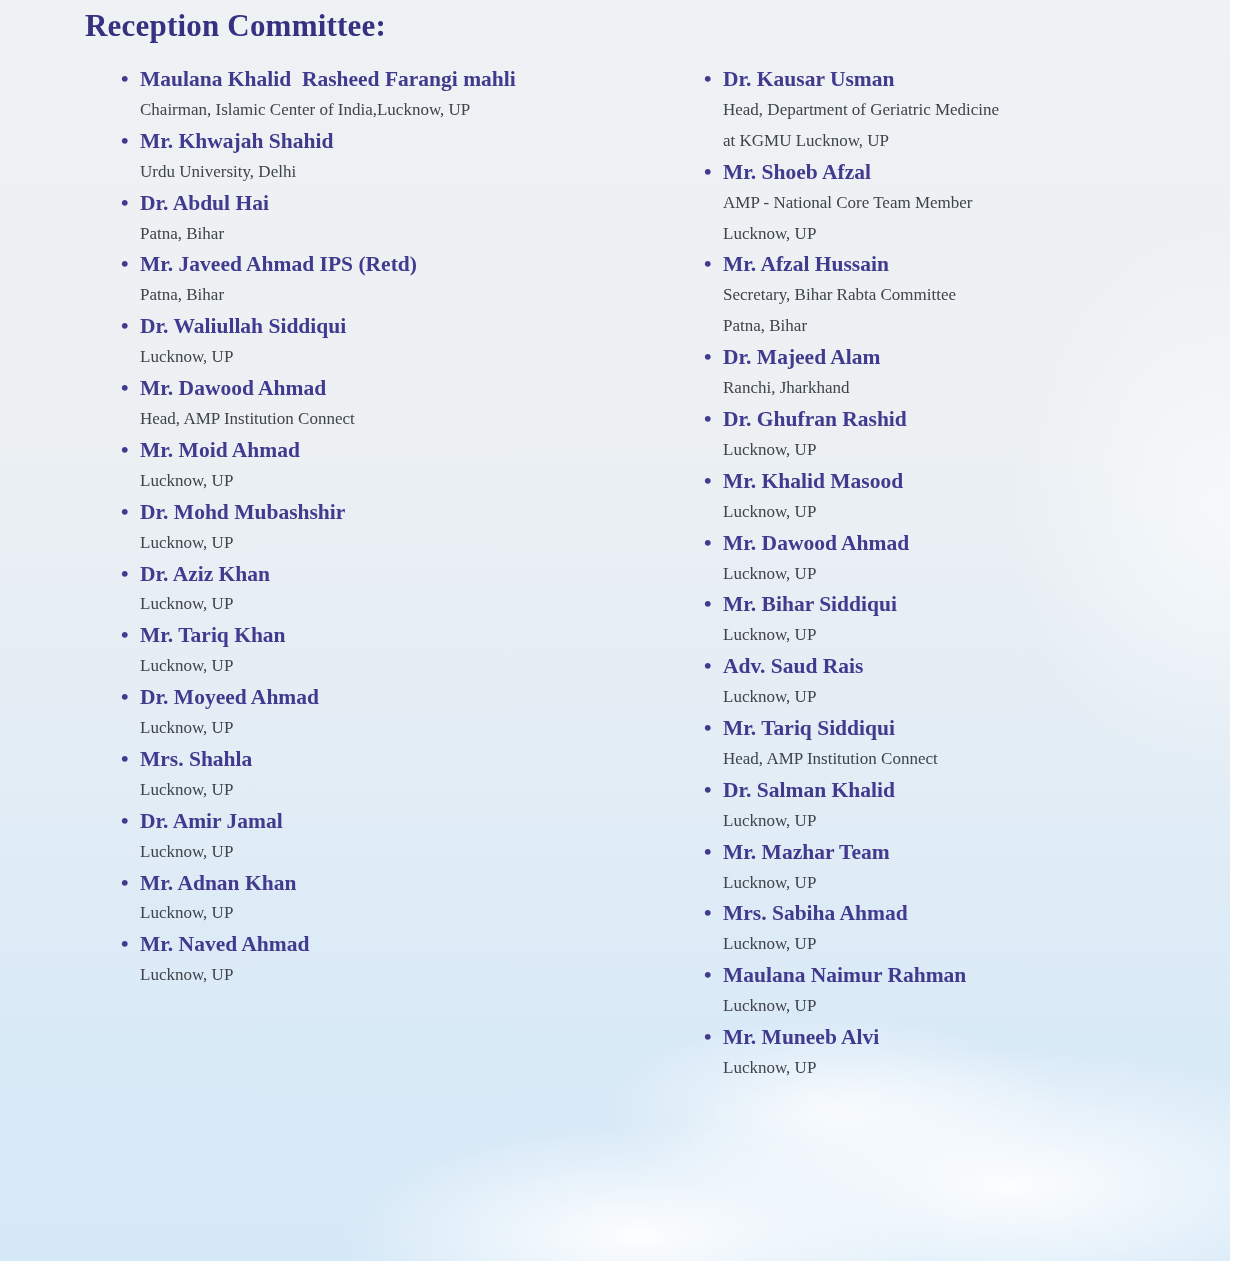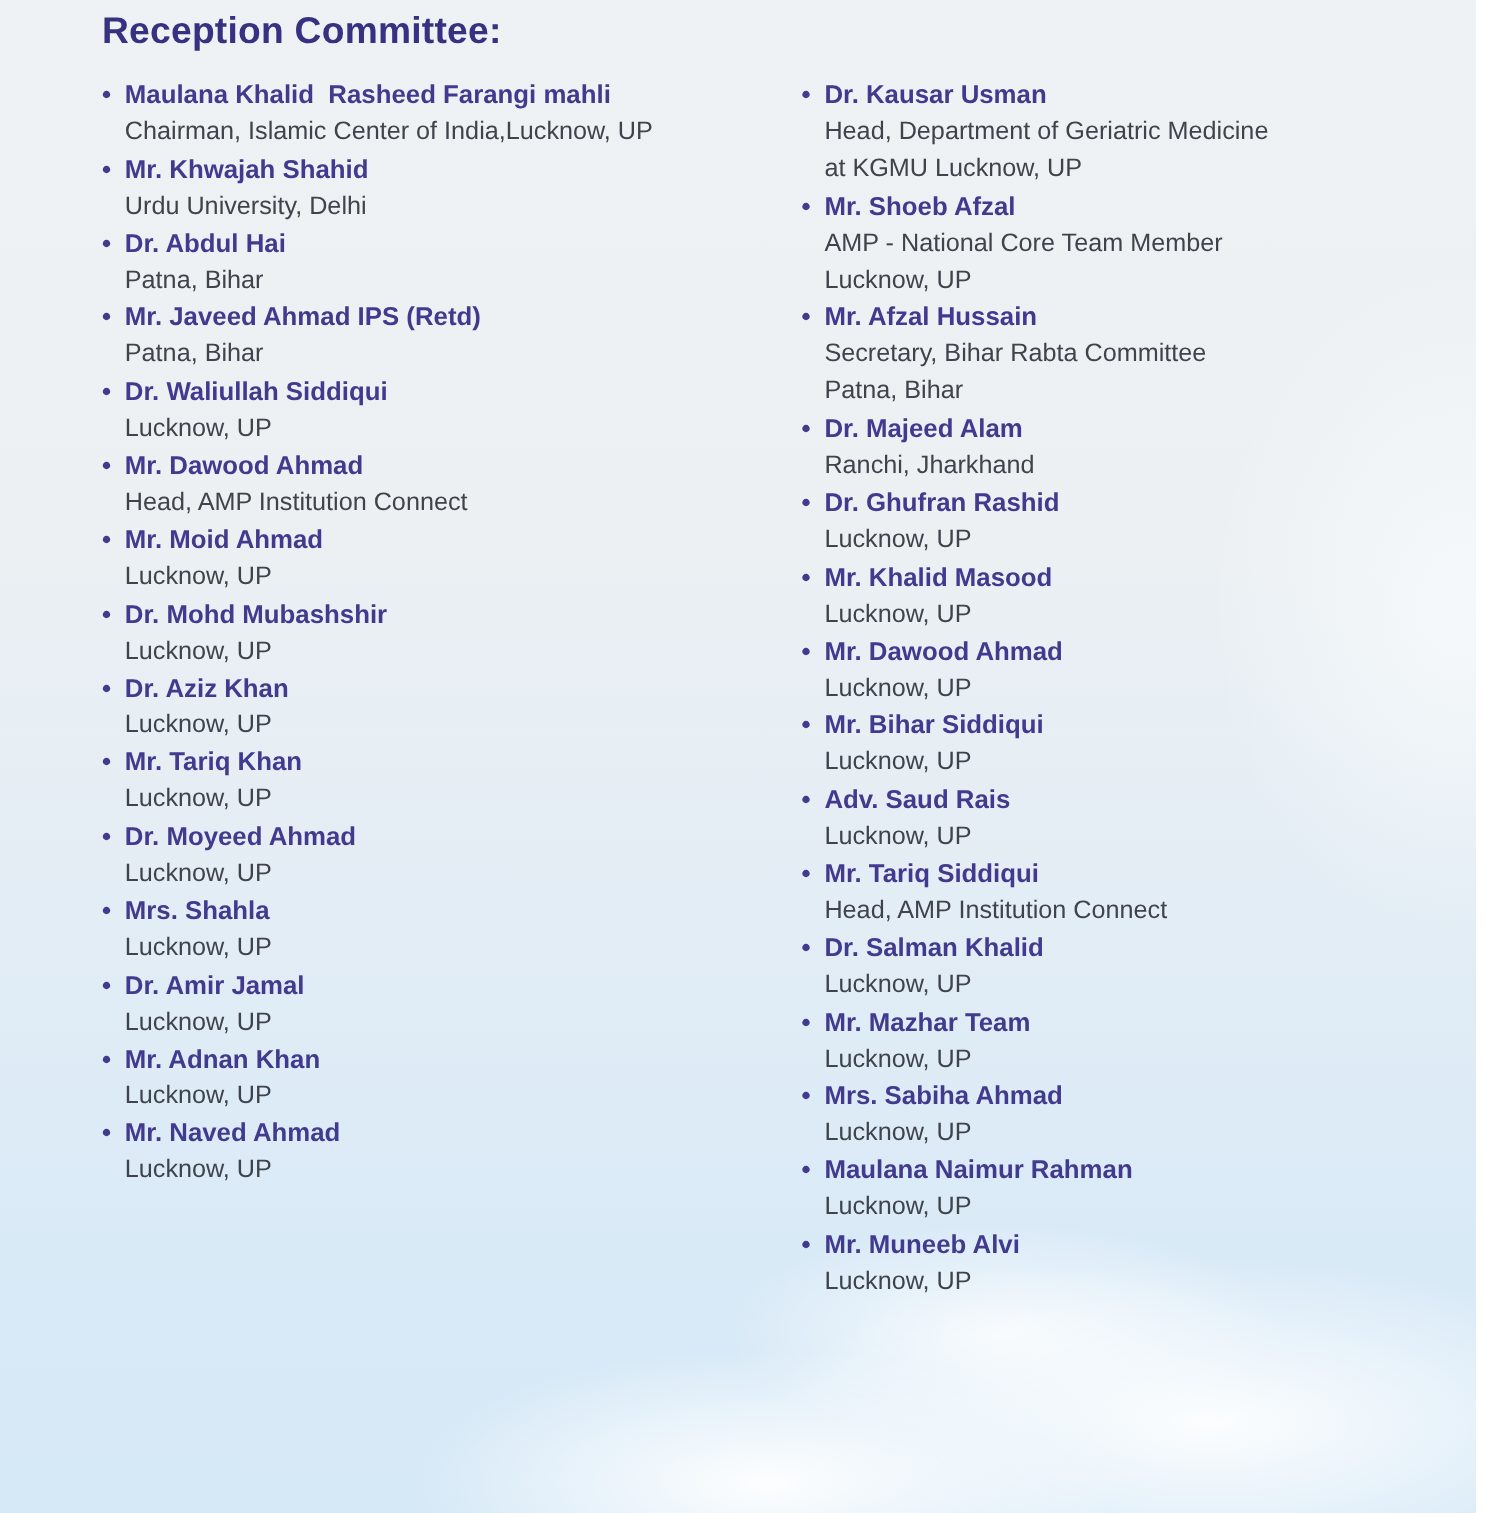--- a/index.html
+++ b/index.html
@@ -1,21 +1,21 @@
 <!DOCTYPE html>
 <html><head>
 <meta charset="utf-8">
 <style>
   html, body { margin: 0; padding: 0; }
   .page {
     position: relative;
     width: 1230px;
     height: 1261px;
     overflow: hidden;
-    font-family: Liberation Sans, sans-serif;
+    font-family: Liberation Serif, serif;
     background:
       radial-gradient(ellipse 420px 160px at 52% 98%, rgba(255,255,255,0.95), rgba(255,255,255,0) 70%),
       radial-gradient(ellipse 520px 190px at 82% 94%, rgba(255,255,255,0.92), rgba(255,255,255,0) 72%),
       radial-gradient(ellipse 330px 130px at 68% 88%, rgba(255,255,255,0.75), rgba(255,255,255,0) 70%),
       radial-gradient(ellipse 300px 400px at 99% 40%, rgba(248,251,253,0.8), rgba(248,251,253,0) 70%),
       linear-gradient(180deg, #eff2f4 0%, #ecf0f3 35%, #e3edf5 60%, #d9eaf7 82%, #d6e9f7 100%);
   }
   .page-title {
     position: absolute;
     left: 85px;
@@ -23,40 +23,41 @@
     font-size: 31px;
     font-weight: 800;
     letter-spacing: 0.2px;
     color: #363181;
     white-space: nowrap;
   }
   .col {
     position: absolute;
     top: 64px;
     width: 575px;
+    margin-left: 36px;
   }
   .col-left  { left: 85px; }
   .col-right { left: 668px; }
   .line {
     line-height: 30.9px;
     white-space: pre;
   }
   .name-line {
     color: #413a8e;
     font-weight: bold;
     font-size: 21.5px;
   }
   .bullet {
     display: inline-block;
     width: 19px;
     color: #413a8e;
   }
   .desc-line {
     color: #3f434b;
-    font-size: 21px;
+    font-size: 17px;
     padding-left: 19px;
   }
 </style>
 </head>
 <body>
 
 <div class="page">
   <div class="page-title">Reception Committee:</div>
 
   <div class="col col-left">

